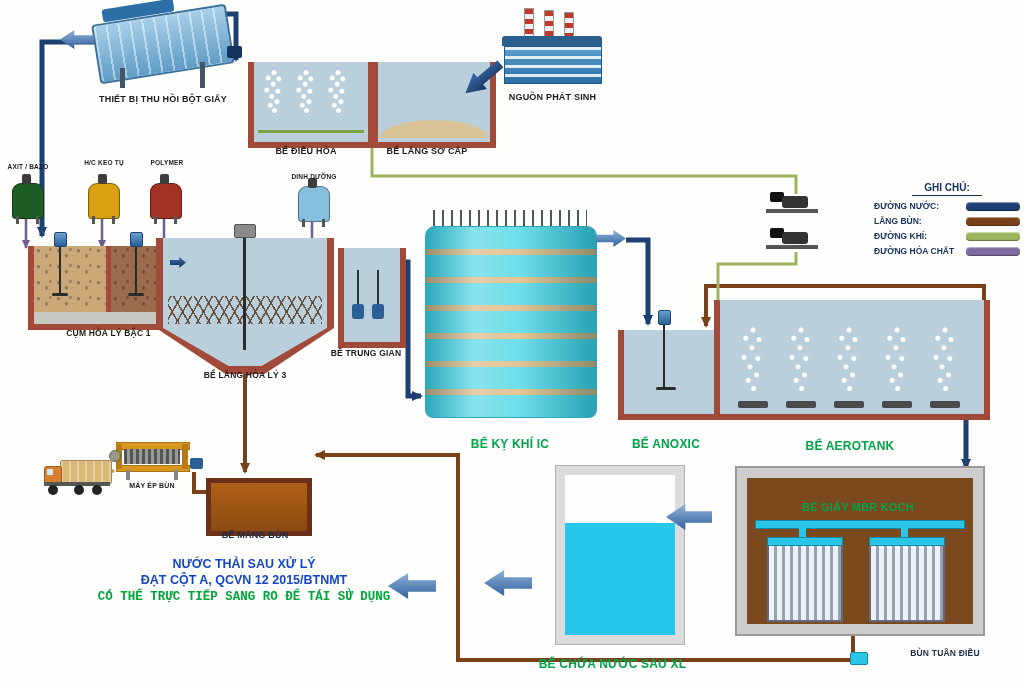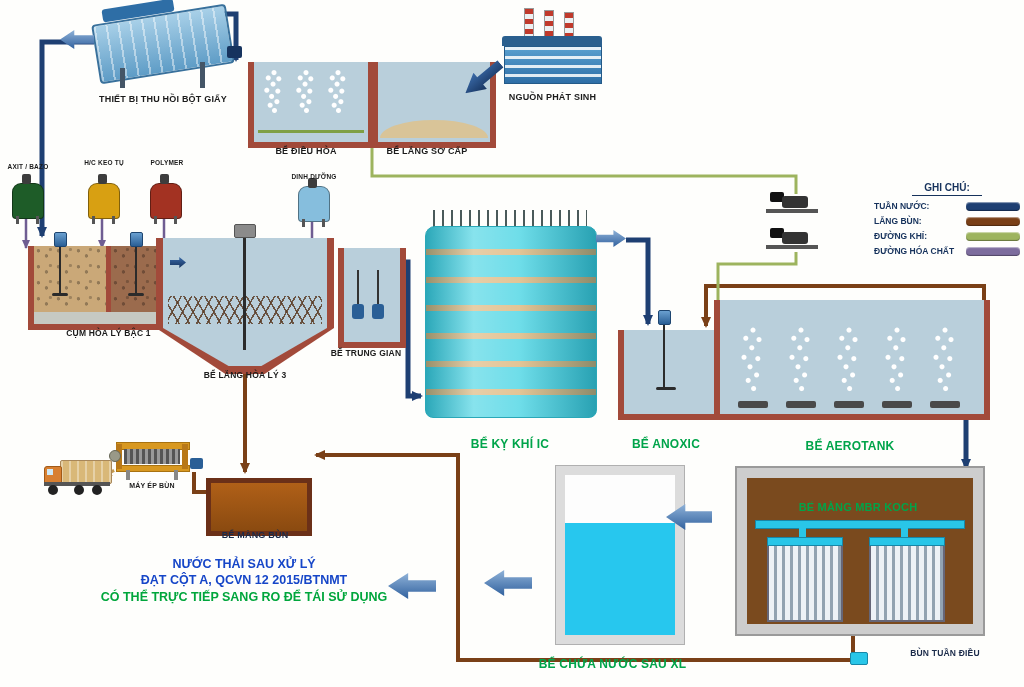--- a/index.html
+++ b/index.html
@@ -242,40 +242,40 @@
   </div>
   <div class="abs" style="left:766px;top:228px;width:52px;height:22px;z-index:2;">
     <div class="abs" style="left:4px;top:0;width:14px;height:10px;background:#111;border-radius:2px;"></div>
     <div class="abs" style="left:16px;top:4px;width:26px;height:12px;background:#333;border-radius:3px;"></div>
     <div class="abs" style="left:0;top:17px;width:52px;height:4px;background:#555;"></div>
   </div>
 
   <div class="abs" id="legend" style="left:874px;top:182px;width:146px;z-index:6;">
     <div style="text-align:center;font-size:10px;font-weight:700;color:#16325c;border-bottom:1.5px solid #16325c;padding-bottom:2px;width:70px;margin:0 auto 4px auto;">GHI CHÚ:</div>
     <div class="legend-row">
-      <span class="ltxt">TUẦN NƯỚC:</span>
+      <span class="ltxt">ĐƯỜNG NƯỚC:</span>
       <span class="lbar" style="background: rgb(30, 63, 114);"></span>
     </div>
     <div class="legend-row">
       <span class="ltxt">LẮNG BÙN:</span>
       <span class="lbar" style="background: rgb(122, 64, 23);"></span>
     </div>
     <div class="legend-row">
       <span class="ltxt">ĐƯỜNG KHÍ:</span>
       <span class="lbar" style="background: rgb(157, 180, 94);"></span>
     </div>
     <div class="legend-row">
       <span class="ltxt">ĐƯỜNG HÓA CHẤT</span>
       <span class="lbar" style="background: rgb(125, 109, 158);"></span>
     </div>
   </div>
 
   <div class="abs" style="left:735px;top:466px;width:246px;height:166px;z-index:2;background:#cdcdcd;border:2px solid #9a9a9a;">
     <div class="abs" style="left:10px;top:10px;right:10px;bottom:10px;background:#7a4a1e;"></div>
-    <div class="lbl lbl-green" style="left:0;top:16px;width:242px;font-size:11px;position:absolute;">BỂ MÀNG MBR KOCH</div>
+    <div class="lbl lbl-green" style="left:0;top:16px;width:242px;font-size:11px;position:absolute;">BỂ GIẤY MBR KOCH</div>
     <div class="abs" style="left:18px;top:52px;width:208px;height:7px;background:#29c6e8;border:1px solid #1787a8;z-index:3;"></div>
     <div class="abs" style="left:62px;top:59px;width:7px;height:12px;background:#29c6e8;z-index:3;"></div>
     <div class="abs" style="left:164px;top:59px;width:7px;height:12px;background:#29c6e8;z-index:3;"></div>
     <div class="cassette" style="left:30px;top:70px;">
         <div class="cass-top"></div>
       </div>
     <div class="cassette" style="left:132px;top:70px;">
         <div class="cass-top"></div>
       </div>
   </div>
@@ -311,21 +311,21 @@
     <div class="abs" style="left:30px;top:27px;width:10px;height:10px;background:#222;border-radius:50%;"></div>
     <div class="abs" style="left:48px;top:27px;width:10px;height:10px;background:#222;border-radius:50%;"></div>
   </div>
 
   <div class="abs" style="left:850px;top:652px;width:16px;height:11px;background:#29c6e8;border:1px solid #1787a8;border-radius:2px;z-index:3;"></div>
   <div class="lbl lbl-navy" style="left:890px;top:648px;width:110px;font-size:8.5px;">BÙN TUẦN ĐIỀU</div>
 
   <div class="abs" style="left:58px;top:556px;width:372px;text-align:center;font-weight:700;font-size:12.5px;line-height:1.3;z-index:6;">
     <div style="color:#1646c8;">NƯỚC THẢI SAU XỬ LÝ</div>
     <div style="color:#1646c8;">ĐẠT CỘT A, QCVN 12 2015/BTNMT</div>
-    <div style="color:#00a63c;">CÓ THỂ TRỰC TIẾP SANG RO ĐỂ TÁI SỬ DỤNG</div>
+    <div style="color:#00a63c;font-family:Liberation Mono, monospace;">CÓ THỂ TRỰC TIẾP SANG RO ĐỂ TÁI SỬ DỤNG</div>
   </div>
 
   <div class="arrow-left" style="left:60px;top:30px;width:34px;height:19px;"></div>
   <div class="arrow-left arrow-navy" style="left:460px;top:68px;width:46px;height:21px;transform:rotate(-40deg);"></div>
   <div class="arrow-right" style="left:596px;top:230px;width:30px;height:17px;"></div>
   <div class="arrow-left" style="left:666px;top:504px;width:46px;height:26px;"></div>
   <div class="arrow-left" style="left:484px;top:570px;width:48px;height:26px;"></div>
   <div class="arrow-left" style="left:388px;top:573px;width:48px;height:26px;"></div>
 
 </div>

